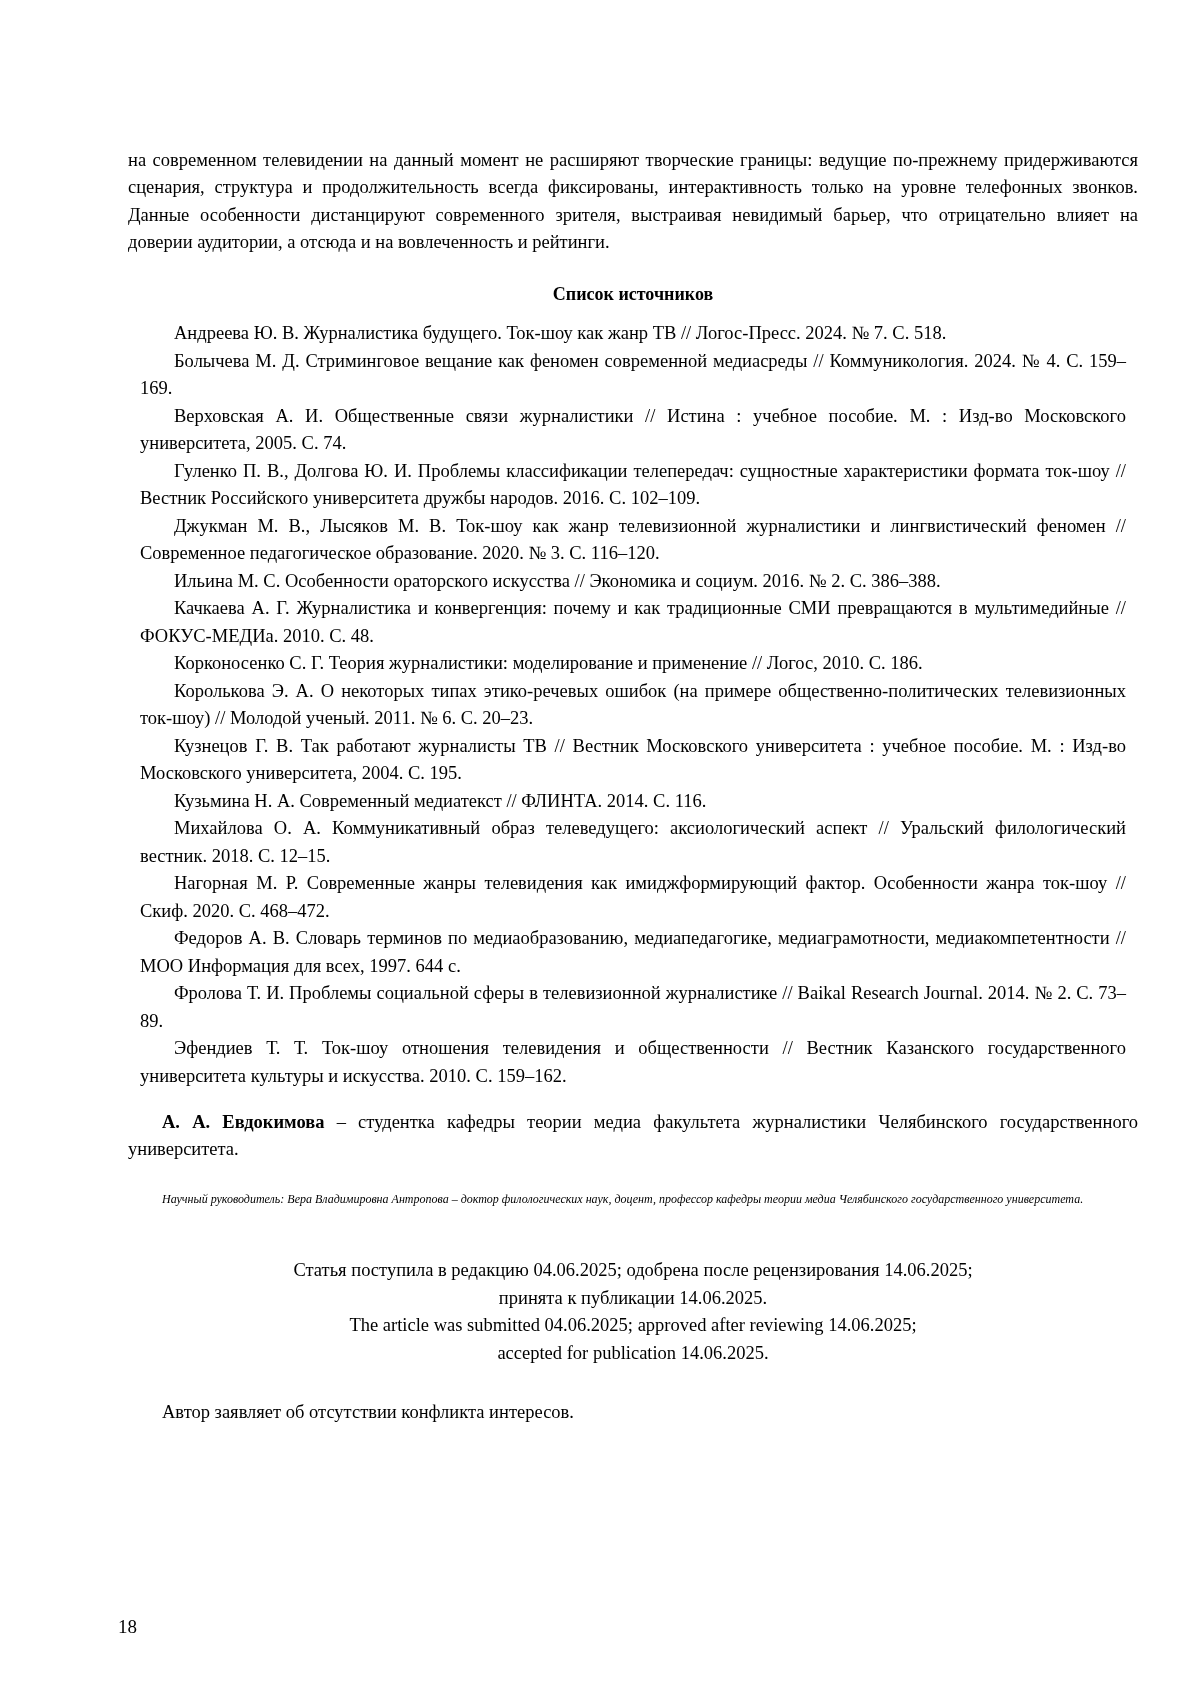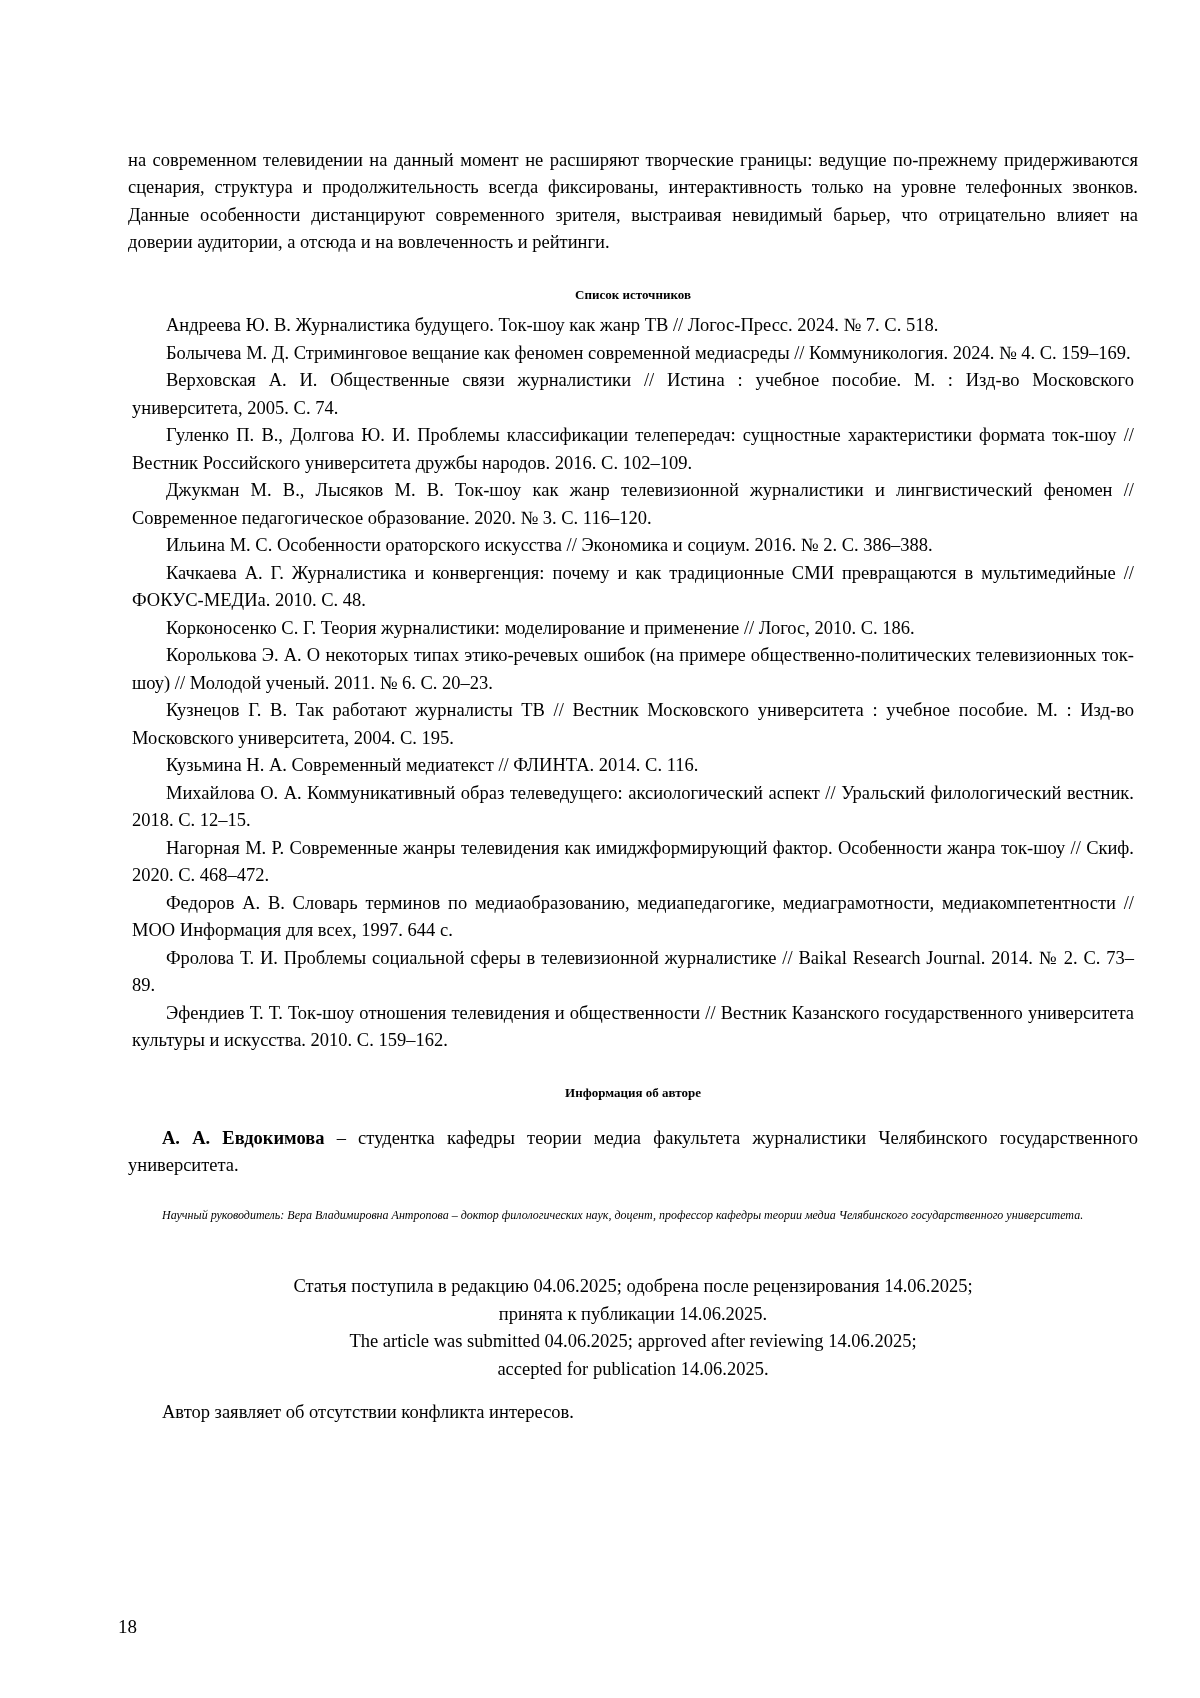--- a/index.html
+++ b/index.html
@@ -29,27 +29,27 @@
     line-height: 27.5px;
     text-align: justify;
     text-justify: inter-word;
   }
   .no-indent {
     text-indent: 0;
   }
   .section-heading {
     text-align: center;
     font-weight: bold;
-    font-size: 13px;
+    font-size: 18px;
     line-height: 27.5px;
     margin-top: 24px;
     margin-bottom: 2px;
   }
   .ref-list {
-    margin: 4px;
+    margin: 12px;
     padding: 0;
     list-style: none;
   }
   .ref-item {
     font-size: 18.5px;
     line-height: 27.5px;
     text-align: justify;
     text-indent: 34px;
   }
   .author-info {
@@ -69,21 +69,21 @@
     font-style: italic;
     margin-top: 22px;
   }
   .dates-block {
     margin-top: 44px;
     text-align: center;
     font-size: 18.5px;
     line-height: 27.5px;
   }
   .conflict-block {
-    margin-top: 16px;
+    margin-top: 32px;
     font-size: 18.5px;
     line-height: 27.5px;
     text-indent: 34px;
   }
   .conflict-block div {
     text-indent: 34px;
   }
   .page-number {
     position: absolute;
     left: 118px;
@@ -113,21 +113,20 @@
     <li class="ref-item">Королькова Э. А. О некоторых типах этико-речевых ошибок (на примере общественно-политических телевизионных ток-шоу) // Молодой ученый. 2011. № 6. С. 20–23.</li>
     <li class="ref-item">Кузнецов Г. В. Так работают журналисты ТВ // Вестник Московского университета : учебное пособие. М. : Изд-во Московского университета, 2004. С. 195.</li>
     <li class="ref-item">Кузьмина Н. А. Современный медиатекст // ФЛИНТА. 2014. С. 116.</li>
     <li class="ref-item">Михайлова О. А. Коммуникативный образ телеведущего: аксиологический аспект // Уральский филологический вестник. 2018. С. 12–15.</li>
     <li class="ref-item">Нагорная М. Р. Современные жанры телевидения как имиджформирующий фактор. Особенности жанра ток-шоу // Скиф. 2020. С. 468–472.</li>
     <li class="ref-item">Федоров А. В. Словарь терминов по медиаобразованию, медиапедагогике, медиаграмотности, медиакомпетентности // МОО Информация для всех, 1997. 644 с.</li>
     <li class="ref-item">Фролова Т. И. Проблемы социальной сферы в телевизионной журналистике // Baikal Research Journal. 2014. № 2. С. 73–89.</li>
     <li class="ref-item">Эфендиев Т. Т. Ток-шоу отношения телевидения и общественности // Вестник Казанского государственного университета культуры и искусства. 2010. С. 159–162.</li>
   </ul>
 
-  <div class="section-heading">Информация об авторе</div>
 
   <p class="author-info"><span class="author-name">А. А. Евдокимова</span><span> – студентка кафедры теории медиа факультета журналистики Челябинского государственного университета.</span></p>
 
   <p class="supervisor">Научный руководитель: Вера Владимировна Антропова – доктор филологических наук, доцент, профессор кафедры теории медиа Челябинского государственного университета.</p>
 
   <div class="dates-block">
     <div>Статья поступила в редакцию 04.06.2025; одобрена после рецензирования 14.06.2025;</div>
     <div>принята к публикации 14.06.2025.</div>
     <div>The article was submitted 04.06.2025; approved after reviewing 14.06.2025;</div>
     <div>accepted for publication 14.06.2025.</div>

